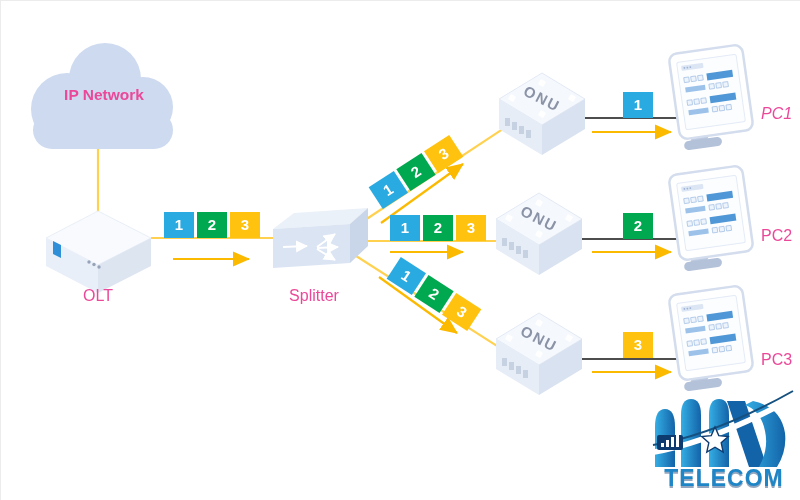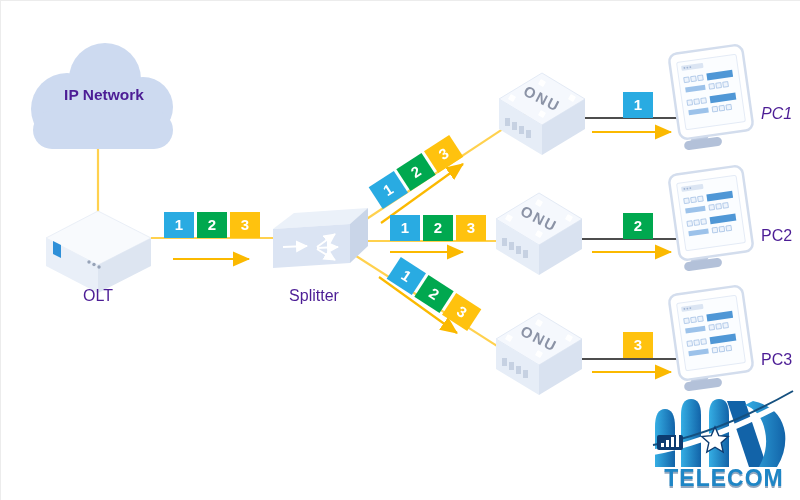--- a/index.html
+++ b/index.html
@@ -1,19 +1,19 @@
 <!DOCTYPE html>
 <html><head>
 <meta charset="utf-8">
 <style>
   html,body{margin:0;padding:0;background:#fff;}
   .canvas{position:relative;width:800px;height:500px;background:#ffffff;border:1px solid #ececec;
           overflow:hidden;font-family:"Liberation Sans",sans-serif;}
   .canvas svg.layer{position:absolute;left:0;top:0;}
-  .lbl{position:absolute;color:#4c1d95;font-weight:500;z-index:3;}
+  .lbl{position:absolute;color:#ec4899;font-weight:500;z-index:3;}
   .lbl.center{text-align:center;}
   .onu-lbl{position:absolute;width:64px;height:18px;text-align:center;font-weight:700;font-size:15px;
            color:#8b93a6;letter-spacing:2px;transform:rotate(27deg);z-index:3;}
   .packet{width:30px;height:26px;color:#fff;font-weight:700;font-size:15px;line-height:26px;
           text-align:center;flex:0 0 auto;}
   .packet.abs{position:absolute;z-index:3;}
   .chain{position:absolute;display:flex;gap:3px;z-index:3;}
   .brand-text{position:absolute;left:644px;top:464px;width:158px;text-align:center;
               font-size:23px;font-weight:700;letter-spacing:1px;z-index:3;
               text-shadow:0 1.5px 0 rgba(13,59,112,0.45);}

